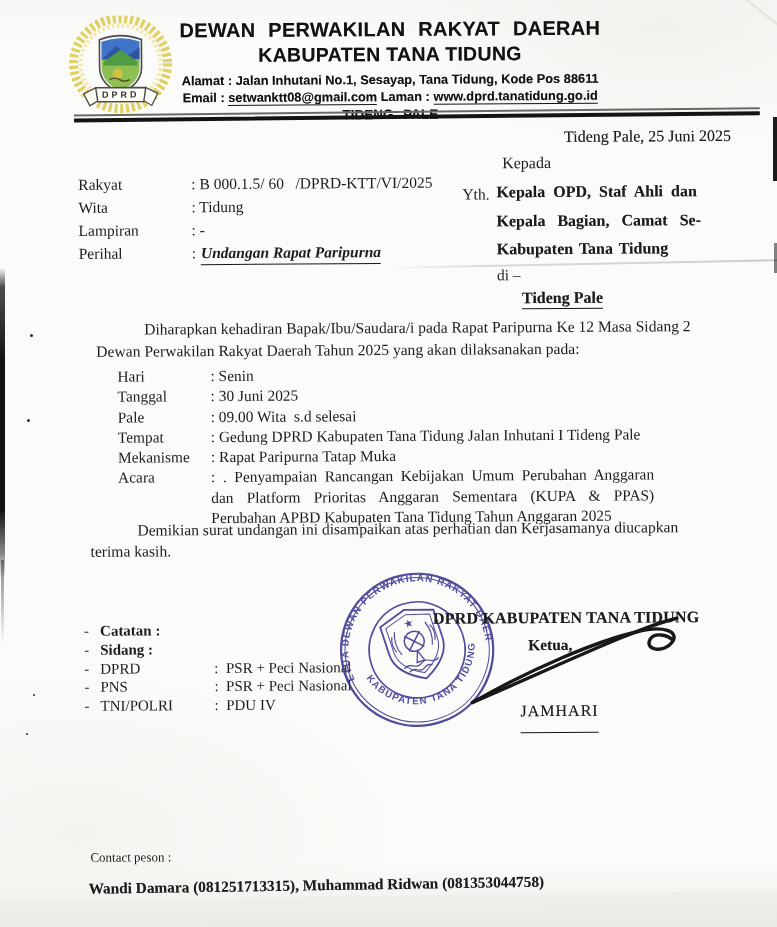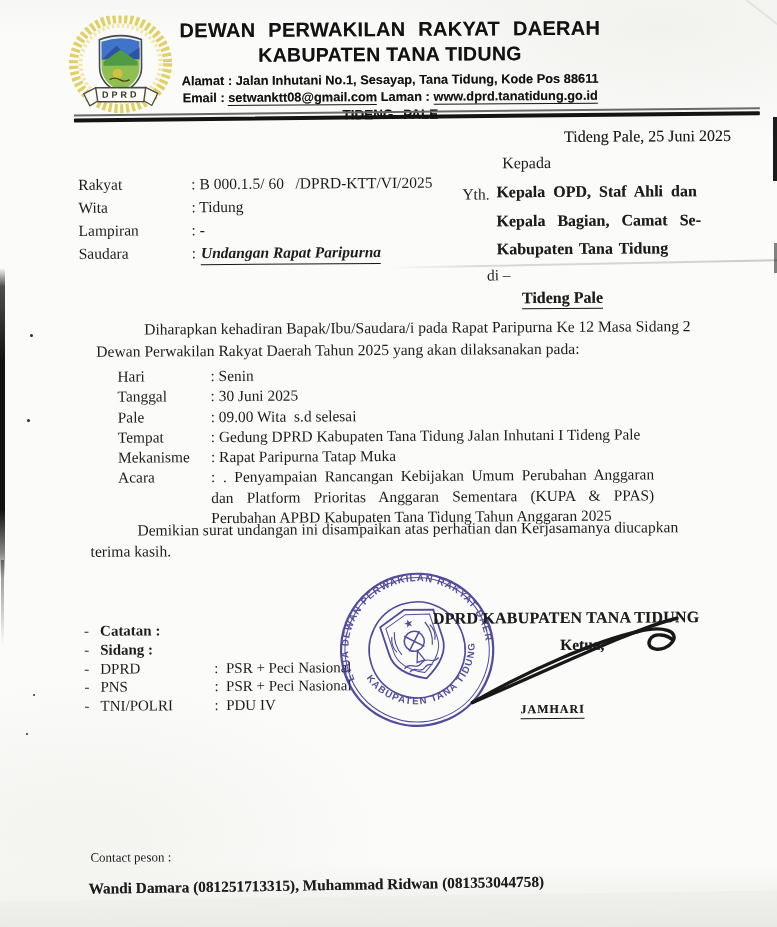--- a/index.html
+++ b/index.html
@@ -37,21 +37,21 @@
   .meta .lab{width:113px;}
   .meta .val{white-space:pre;}
   .perihal-val{font-weight:bold;font-style:italic;border-bottom:1.6px solid #161616;margin-left:5px;}
 
   
   .kepada{left:498px;top:155px;font-size:16px;margin-left:6px;}
   .yth{left:464px;top:186px;font-size:15.5px;}
   .rec1{left:498px;top:184px;font-size:16px;font-weight:bold;word-spacing:4px;}
   .rec2{left:498px;top:213px;font-size:16px;font-weight:bold;word-spacing:8px;}
   .rec3{left:498px;top:241px;font-size:16px;font-weight:bold;word-spacing:2px;}
-  .di{left:488px;top:267px;font-size:15.5px;}
+  .di{left:498px;top:267px;font-size:15.5px;}
   .place{left:523px;top:290px;font-size:16px;font-weight:bold;border-bottom:1.6px solid #161616;padding-bottom:1px;}
 
   
   .para1{left:97px;top:317px;width:622px;font-size:15.6px;line-height:22px;}
   .p1l1{padding-left:48px;white-space:nowrap;}
   .sched{left:118px;top:365px;font-size:15.4px;line-height:20.3px;}
   .sched .row{display:flex;align-items:flex-start;}
   .sched .lab{width:93px;flex:none;}
   .sched .val{white-space:pre;}
   .sched .val-wrap{white-space:normal;width:443px;text-align:justify;}
@@ -60,22 +60,22 @@
 
   
   .notes{left:83px;top:620px;font-size:15px;line-height:18.8px;}
   .notes .row{display:flex;}
   .notes .dash{width:16px;}
   .notes .lab{width:114px;}
   .notes .val{white-space:pre;}
 
   
   .sig-org{left:432px;top:610px;font-size:16px;font-weight:bold;letter-spacing:.2px;z-index:3;}
-  .sig-role{left:527px;top:637px;font-size:15.5px;font-weight:bold;z-index:3;margin-left:32px;}
-  .sig-name{left:519px;top:703px;font-size:12px;font-weight:bold;letter-spacing:1px;border-bottom:1.7px solid #161616;padding-bottom:1px;z-index:3;}
+  .sig-role{left:527px;top:637px;font-size:15.5px;font-weight:bold;z-index:3;}
+  .sig-name{left:519px;top:703px;font-size:16px;font-weight:normal;letter-spacing:1px;border-bottom:1.7px solid #161616;padding-bottom:12px;z-index:3;}
   .stamp{left:336px;top:570px;z-index:2;opacity:.88;}
   .scrawl{left:444px;top:600px;z-index:2;}
 
   
   .contact-label{left:88px;top:848px;font-size:13px;}
   .contact-value{left:86px;top:878px;font-size:15.3px;font-weight:bold;transform:rotate(-0.55deg);transform-origin:left center;}
 
   
   .edge-left{left:0;top:268px;width:5px;height:310px;z-index:4;
     background:linear-gradient(180deg,rgba(20,20,20,0) 0%,rgba(20,20,20,.75) 6%,#121212 30%,#121212 78%,rgba(20,20,20,.5) 92%,rgba(20,20,20,0) 100%);
@@ -133,21 +133,21 @@
       </div>
       <div class="row">
         <span class="lab">Wita</span>
         <span class="val">: Tidung</span>
       </div>
       <div class="row">
         <span class="lab">Lampiran</span>
         <span class="val">: -</span>
       </div>
       <div class="row">
-        <span class="lab">Saudara</span>
+        <span class="lab">Perihal</span>
         <span class="val">:</span>
         <span class="perihal-val">Undangan Rapat Paripurna</span>
       </div>
     </div>
 
     <div class="abs kepada">Kepada</div>
     <div class="abs yth">Yth.</div>
     <div class="abs rec1 ink">Kepala OPD, Staf Ahli dan</div>
     <div class="abs rec2 ink">Kepala Bagian, Camat Se-</div>
     <div class="abs rec3 ink">Kabupaten Tana Tidung</div>

